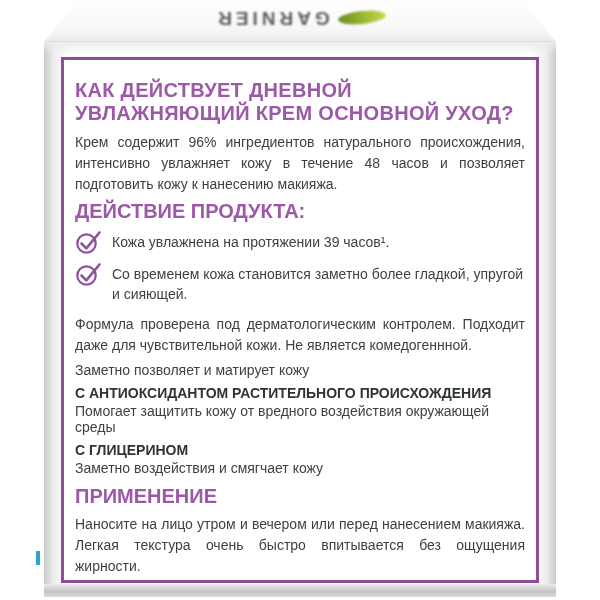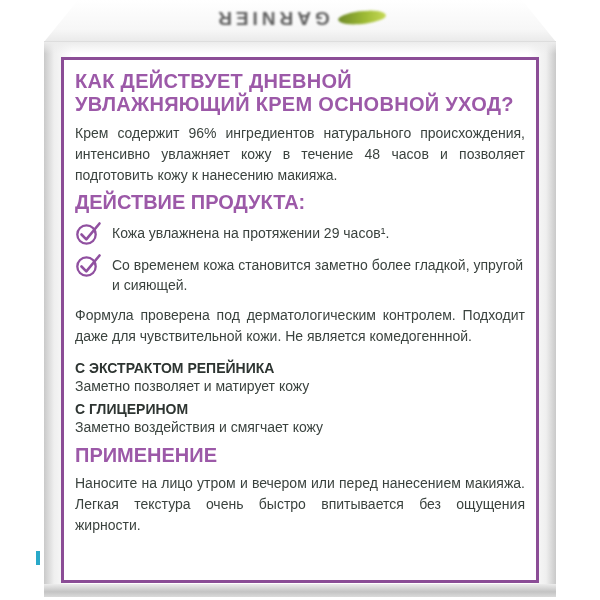--- a/index.html
+++ b/index.html
@@ -56,21 +56,21 @@
     position: absolute; left: 0; bottom: 0; width: 100%; height: 13px;
     background: linear-gradient(180deg, #ececec 0%, #c3c3c3 60%, #dadada 100%);
   }
 
   
   .frame {
     position: absolute; left: 17px; right: 17px; top: 15px; bottom: 14px;
     border: 3px solid #8b4d96;
     background: #ffffff;
   }
-  .content { position: absolute; inset: 0; padding: 10px 11px; border-radius: 19px; }
+  .content { position: absolute; inset: 0; padding: 19px 11px; border-radius: 19px; }
 
   .h1 {
     color: #9c59a8; font-size: 20px; line-height: 23px; font-weight: bold;
     letter-spacing: 0.3px; margin: 0 0 7px 0; white-space: pre-line;
   }
   .h2 { color: #9c59a8; font-size: 20px; line-height: 21px; font-weight: bold; margin: 0; }
   .body-p {
     color: #3a423e; font-size: 14px; line-height: 21px; margin: 0;
     text-align: justify;
   }
@@ -123,42 +123,45 @@
         <div class="gap-m"></div>
         <div class="h2">ДЕЙСТВИЕ ПРОДУКТА:</div>
         <div class="gap-h"></div>
 
         <div class="benefit">
           <svg class="check" viewBox="0 0 27 27">
             <circle cx="11.5" cy="14.5" r="9.2" fill="none" stroke="#9050a0" stroke-width="2.3"></circle>
             <path d="M6.5 14.5 L11.3 19.3 L24.5 3.5" fill="none" stroke="#9050a0" stroke-width="2.6" stroke-linecap="round" stroke-linejoin="round"></path>
           </svg>
           <div class="benefit-body">
-            <div class="benefit-text">Кожа увлажнена на протяжении 29 часов¹.</div>
+            <div class="benefit-text">Кожа увлажнена на протяжении 39 часов¹.</div>
           </div>
         </div>
 
         <div class="benefit">
           <svg class="check" viewBox="0 0 27 27">
             <circle cx="11.5" cy="14.5" r="9.2" fill="none" stroke="#9050a0" stroke-width="2.3"></circle>
             <path d="M6.5 14.5 L11.3 19.3 L24.5 3.5" fill="none" stroke="#9050a0" stroke-width="2.6" stroke-linecap="round" stroke-linejoin="round"></path>
           </svg>
           <div class="benefit-body">
             <div class="benefit-text">Со временем кожа становится заметно более гладкой, упругой и сияющей.</div>
           </div>
         </div>
 
         <div class="gap-s"></div>
         <p class="body-p">Формула проверена под дерматологическим контролем. Подходит даже для чувствительной кожи. Не является комедогеннной.</p>
 
         <div class="gap-m"></div>
 
         <div>
-          <div class="formula-name">С ЭКСТРАКТОМ РЕПЕЙНИКА</div>
           <div class="formula-desc">Заметно позволяет и матирует кожу</div>
+        </div>
+        <div>
+          <div class="formula-name">С АНТИОКСИДАНТОМ РАСТИТЕЛЬНОГО ПРОИСХОЖДЕНИЯ</div>
+          <div class="formula-desc">Помогает защитить кожу от вредного воздействия окружающей среды</div>
         </div>
         <div>
           <div class="formula-name">С ГЛИЦЕРИНОМ</div>
           <div class="formula-desc">Заметно воздействия и смягчает кожу</div>
         </div>
 
         <div class="gap-m"></div>
         <div class="h2">ПРИМЕНЕНИЕ</div>
         <div class="gap-h"></div>
         <p class="body-p">Наносите на лицо утром и вечером или перед нанесением макияжа. Легкая текстура очень быстро впитывается без ощущения жирности.</p>

